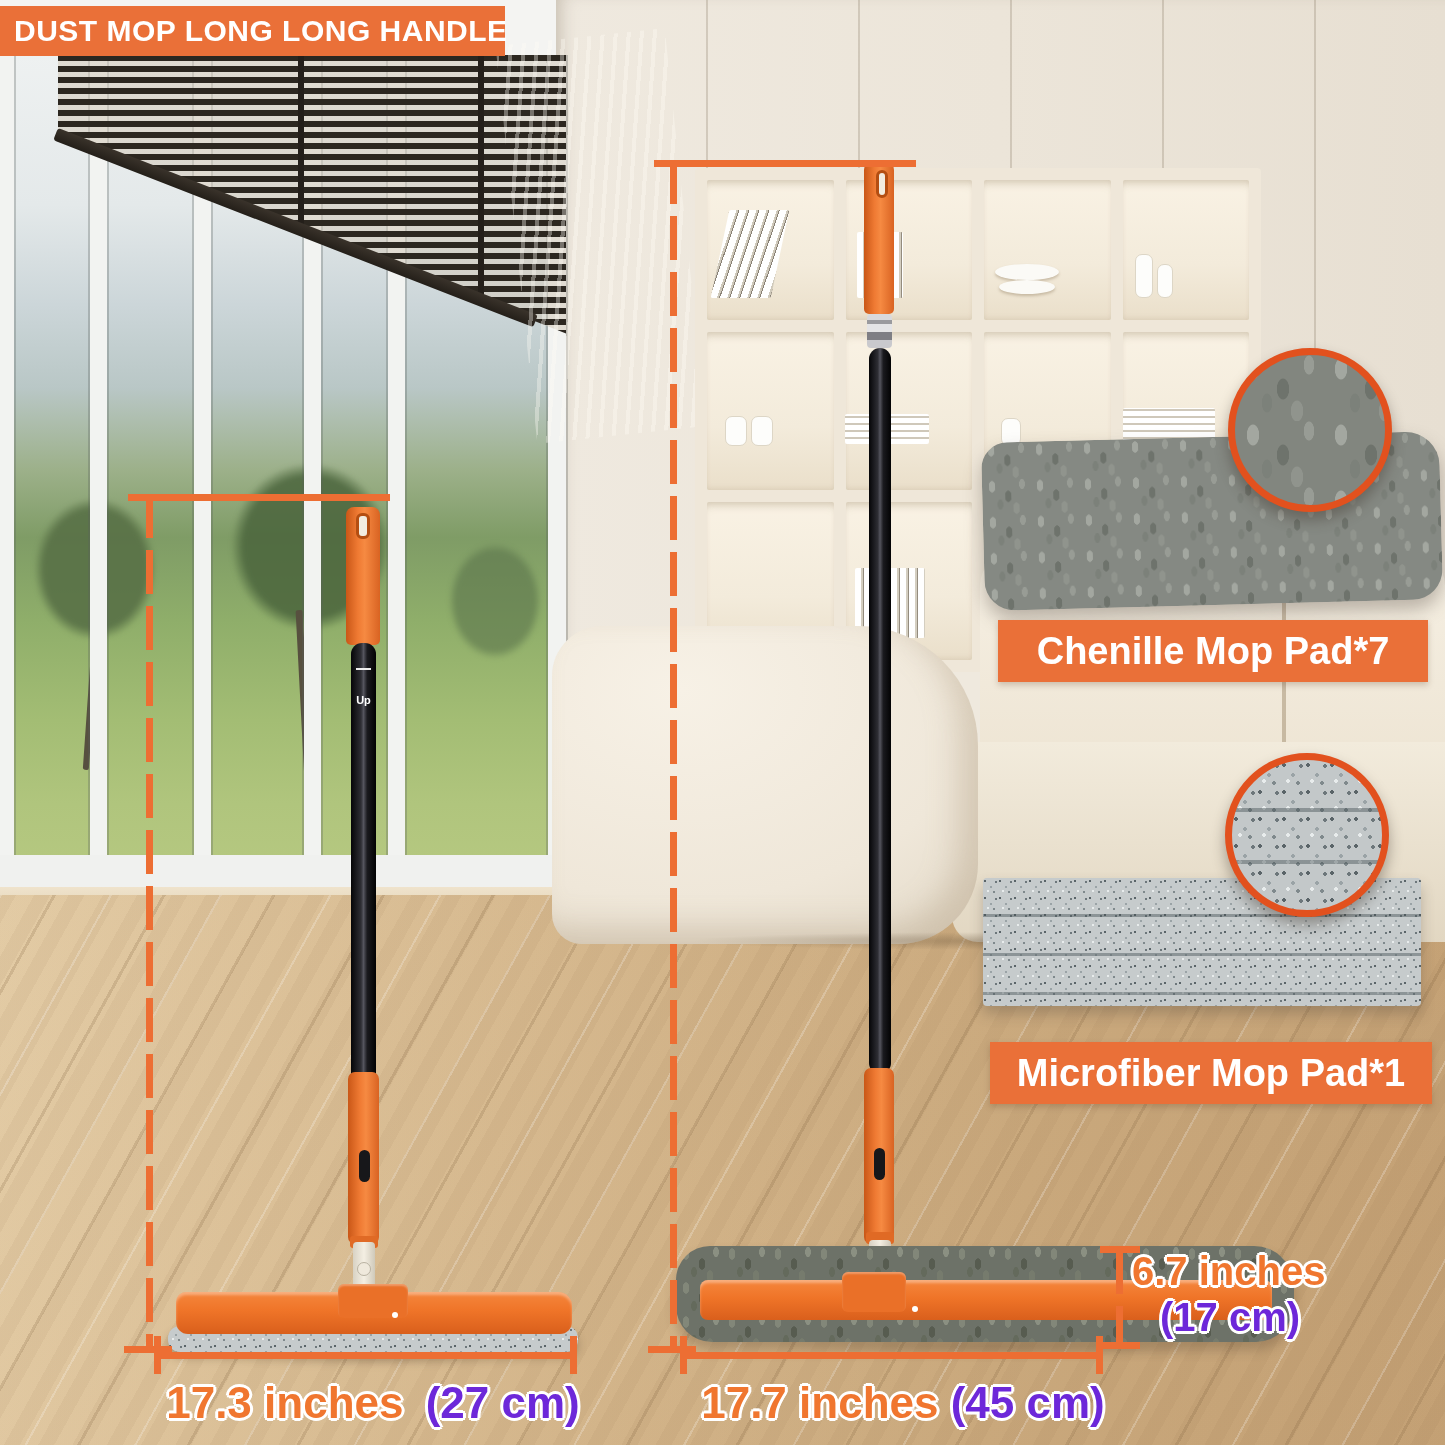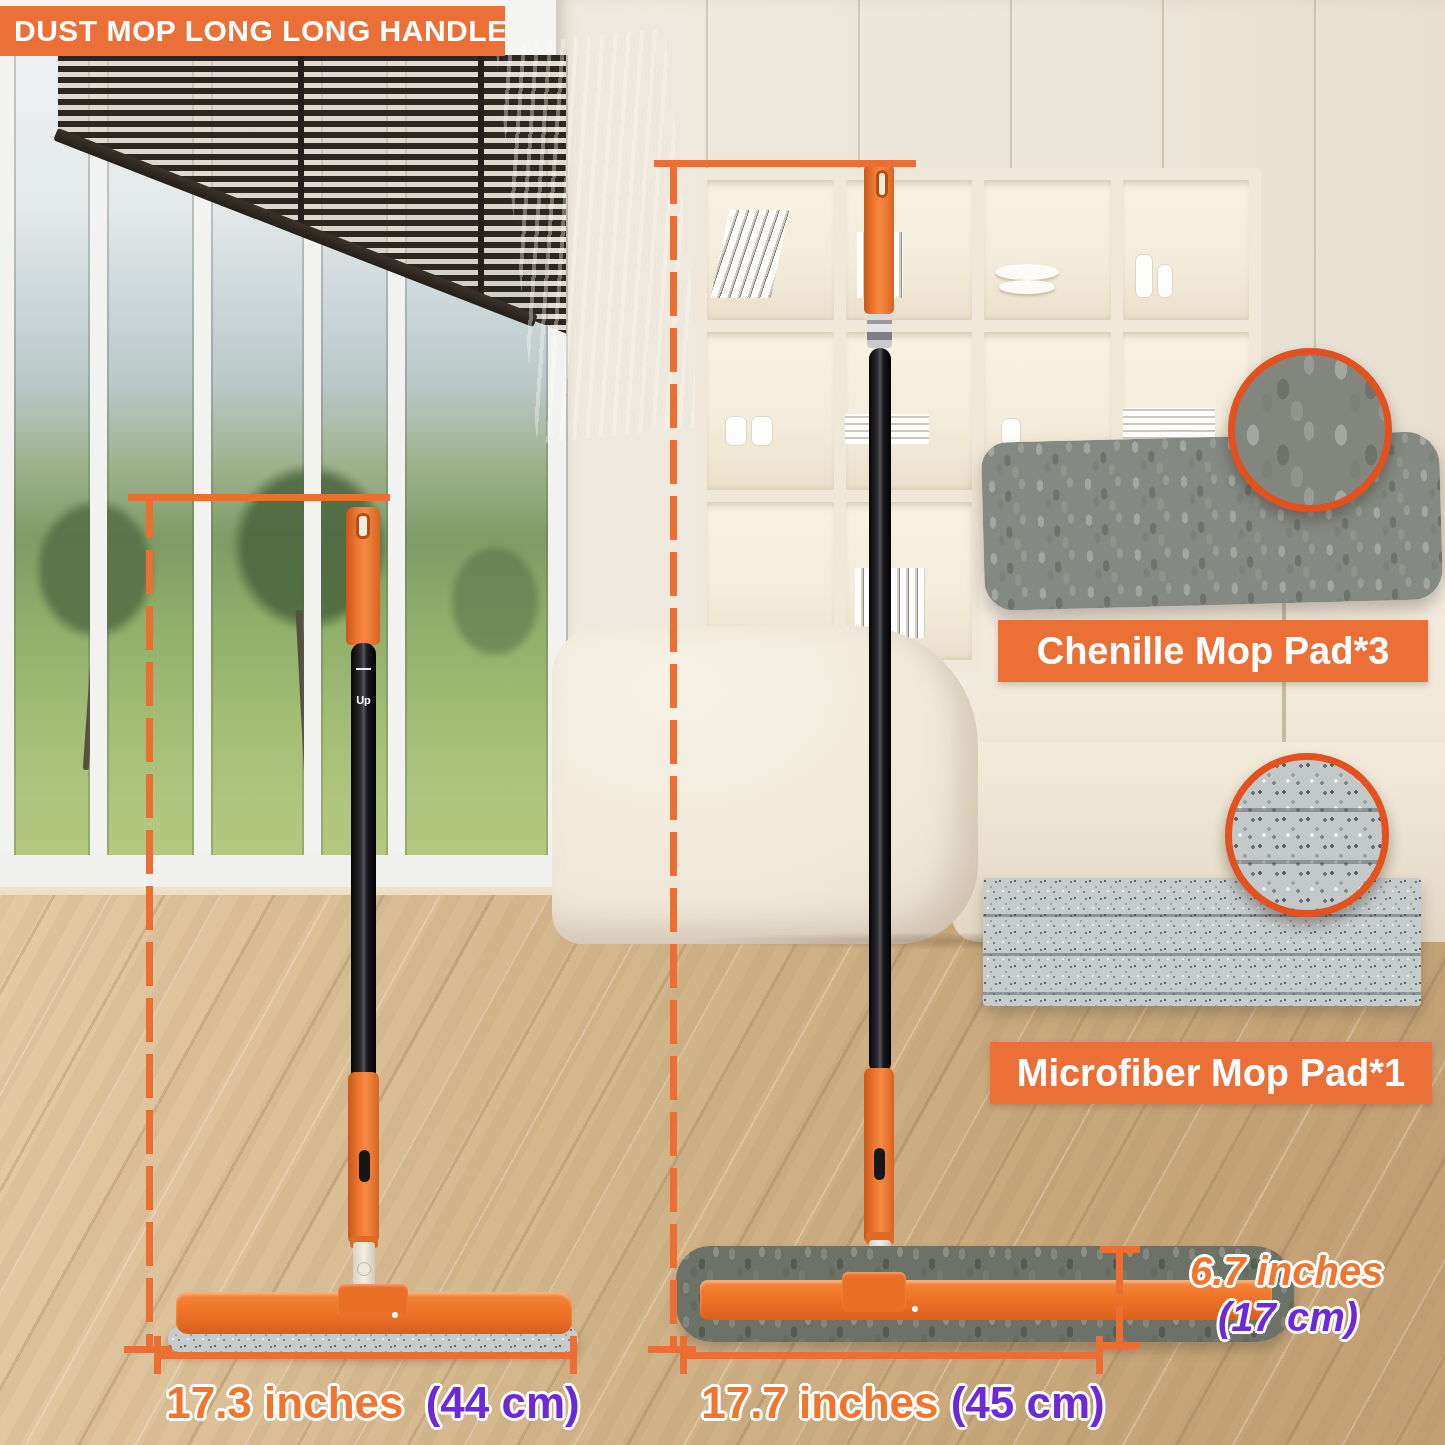--- a/index.html
+++ b/index.html
@@ -240,21 +240,21 @@
   <div class="abs sofa-back">
     <div class="abs sofa-seam"></div>
   </div>
   <div class="abs sofa-seat"></div>
   <div class="abs sofa-chaise"></div>
   <div class="abs sofa-shadow"></div>
 
   <div class="abs chenille-pad tex-chenille"></div>
   <div class="abs zoom-circle chenille-circle tex-chenille-big"></div>
   <div class="abs pad-banner banner-chenille">
-    <span>Chenille Mop Pad*3</span>
+    <span>Chenille Mop Pad*7</span>
   </div>
   <div class="abs micro-pad tex-micro"></div>
   <div class="abs zoom-circle micro-circle tex-micro-big"></div>
   <div class="abs pad-banner banner-micro">
     <span>Microfiber Mop Pad*1</span>
   </div>
 
   <div class="abs grip-orange" style="left:346px;top:507px;width:34px;height:138px;"></div>
   <div class="abs grip-slot" style="left:356px;top:513px;width:14px;height:26px;"></div>
   <div class="abs pole-black" style="left:351px;top:643px;width:25px;height:452px;"></div>
@@ -292,35 +292,35 @@
 
   <div class="abs dim-h" style="left:654px;top:160px;width:262px;"></div>
   <div class="abs dim-v" style="left:670px;top:160px;height:1190px;"></div>
   <div class="abs dim-h" style="left:648px;top:1346px;width:48px;"></div>
 
   <div class="abs dim-h" style="left:158px;top:1352px;width:418px;"></div>
   <div class="abs dim-tick-v" style="left:154px;top:1336px;"></div>
   <div class="abs dim-tick-v" style="left:570px;top:1336px;"></div>
   <div class="abs w-label" style="left:123px;top:1378px;width:500px;">
     <span class="outline-orange">17.3 inches</span>
-    <span class="outline-black" style="margin-left:10px;">(44 cm)</span>
+    <span class="outline-black" style="margin-left:10px;">(27 cm)</span>
   </div>
 
   <div class="abs dim-h" style="left:684px;top:1352px;width:418px;"></div>
   <div class="abs dim-tick-v" style="left:680px;top:1336px;"></div>
   <div class="abs dim-tick-v" style="left:1096px;top:1336px;"></div>
   <div class="abs w-label" style="left:643px;top:1378px;width:520px;">
     <span class="outline-orange">17.7 inches</span>
     <span class="outline-black" style="margin-left:0;text-align:center;">(45 cm)</span>
   </div>
 
   <div class="abs dim-v" style="left:1116px;top:1250px;height:98px;"></div>
   <div class="abs dim-tick-h" style="left:1100px;top:1246px;"></div>
   <div class="abs dim-tick-h" style="left:1100px;top:1342px;"></div>
-  <div class="abs depth-label" style="left:1190px;top:1248px;font-style:italic;">
+  <div class="abs depth-label" style="left:1132px;top:1248px;">
     <span class="outline-orange">6.7 inches</span><br>
     <span class="outline-black" style="margin-left:28px;">(17 cm)</span>
   </div>
 
   <div class="abs title-banner">
     <span>DUST MOP LONG LONG HANDLE</span>
   </div>
 
 </div>
 

